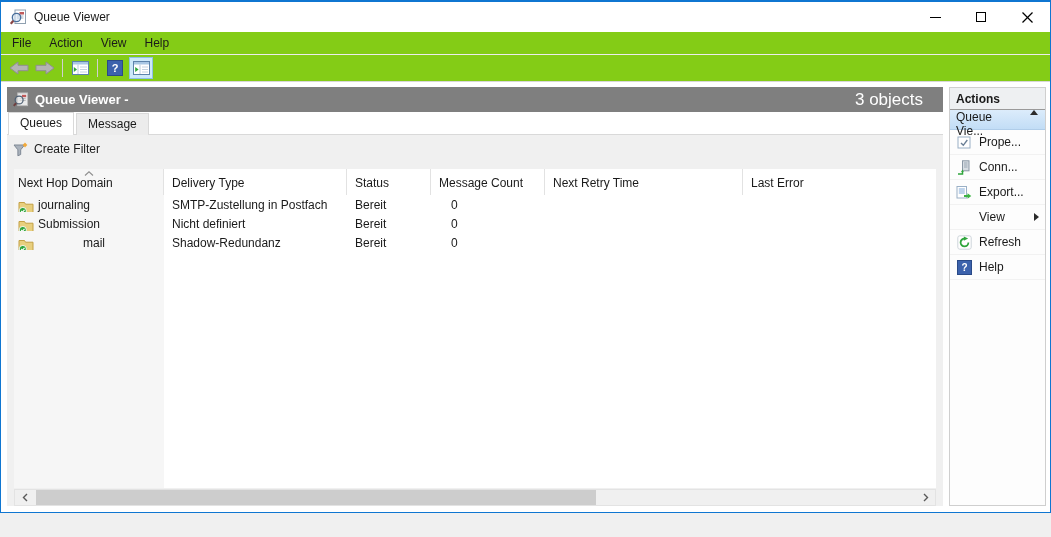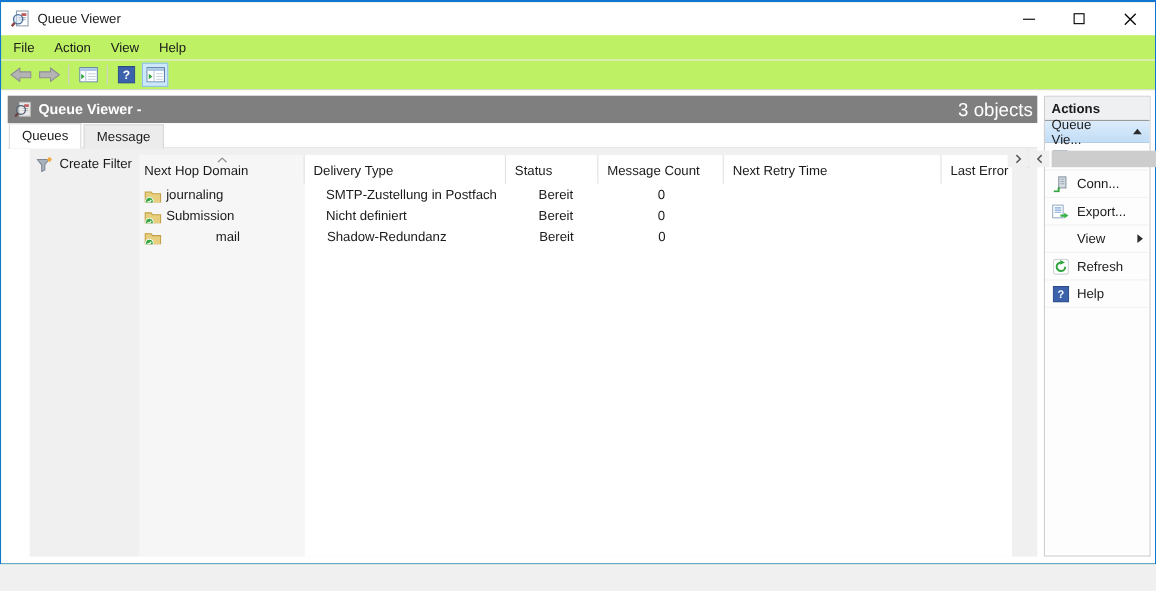--- a/index.html
+++ b/index.html
@@ -1,20 +1,20 @@
 <!DOCTYPE html>
 <html><head>
 <meta charset="utf-8">
 <style>
   * { box-sizing: border-box; margin: 0; padding: 0; cursor: default; }
   html, body { width: 1051px; height: 537px; overflow: hidden; }
   body { font-family: "Liberation Sans", sans-serif; font-size: 12px; color: #1a1a1a; background: #f0f0f0; }
 
   
-  .window { position: absolute; left: 0; top: 0; width: 1051px; height: 513px; background: #bef264;
+  .window { position: absolute; left: 0; top: 0; width: 1051px; height: 513px; background: #84cc16;
             border: 1px solid #0f76d1; border-top: 2px solid #0f76d1; display: flex; flex-direction: column; }
 
   
   .titlebar { height: 30px; display: flex; align-items: center; padding-left: 9px; background: #ffffff; flex: 0 0 auto; }
   .titlebar .app-title { margin-left: 7px; flex: 1; }
   .win-controls { display: flex; height: 100%; }
   .win-btn { width: 46px; height: 100%; display: flex; align-items: center; justify-content: center; }
   .glyph-min { width: 11px; height: 1px; background: #000; display: block; }
   .glyph-max { width: 10px; height: 10px; border: 1px solid #000; display: block; }
 
@@ -25,62 +25,62 @@
   
   .toolbar { height: 27px; display: flex; align-items: center; padding-left: 5px; border-bottom: 1px solid #d7d7d7; flex: 0 0 auto; }
   .tb-btn { height: 22px; min-width: 24px; display: flex; align-items: center; justify-content: center; margin: 0 1px; border: 1px solid transparent; }
   .tb-btn.selected { background: #cde8fa; border: 1px solid #8fc0e6; }
   .tb-sep { width: 1px; height: 18px; background: #d0d0d0; margin: 0 4px; }
 
   
   .workspace { flex: 1; display: flex; padding: 5px 4px 6px 6px; gap: 6px; background: #fff; min-height: 0; }
   .main-panel { flex: 1; display: flex; flex-direction: column; min-width: 0; }
 
-  .mp-header { height: 25px; background: #7f7f7f; color: #ffffff; display: flex; align-items: center; padding: 0 4px 0 6px; flex: 0 0 auto; }
+  .mp-header { height: 25px; background: #7f7f7f; color: #ffffff; display: flex; align-items: center; padding: 0 20px 0 6px; flex: 0 0 auto; }
   .mp-header .mp-title { font-weight: bold; font-size: 13px; margin-left: 6px; flex: 1; }
   .mp-header .mp-count { font-size: 17px; }
 
   .tabstrip { height: 23px; display: flex; align-items: flex-end; padding-left: 1px; border-bottom: 1px solid #d9d9d9; flex: 0 0 auto; background: #fff; }
   .tab { padding: 3px 11px 4px 11px; border: 1px solid #d9d9d9; border-bottom: none; background: #ececec; margin-right: 2px; position: relative; top: 1px; }
   .tab.active { background: #ffffff; padding-bottom: 5px; z-index: 2; }
 
-  .content { flex: 1; background: #f0f0f0; display: flex; flex-direction: row; min-height: 0; margin-left: 20px; }
+  .content { flex: 1; background: #f0f0f0; display: flex; flex-direction: column; min-height: 0; }
   .filter-row { height: 28px; display: flex; align-items: center; gap: 6px; padding-left: 6px; flex: 0 0 auto; }
 
   .list-area { flex: 1; margin: 6px 7px 0 7px; background: #ffffff; position: relative; min-height: 0; overflow: hidden; }
   .sorted-col-shade { position: absolute; left: 0; top: 0; width: 150px; height: 100%; background: #f6f6f6; }
   .thead { position: relative; display: flex; height: 26px; align-items: flex-end; }
   .th { padding: 0 0 5px 8px; border-right: 1px solid #e2e2e2; height: 100%; display: flex; align-items: flex-end; position: relative; }
   .th.c0 { width: 150px; padding-left: 4px; }
   .th.c1 { width: 183px; text-align: center; } .th.c2 { width: 84px; } .th.c3 { width: 114px; } .th.c4 { width: 198px; }
   .th.c5 { flex: 1; border-right: none; align-items: flex-end; }
   .sort-caret { position: absolute; top: 2px; left: 70px; }
 
-  .trow { display: flex; height: 19px; align-items: center; position: relative; gap: 14px; }
+  .trow { display: flex; height: 19px; align-items: center; position: relative; }
   .td { padding-left: 8px; overflow: hidden; white-space: nowrap; }
   .td.c0 { width: 150px; padding-left: 24px; position: relative; }
   .td.c0.indent { padding-left: 69px; }
   .td.c1 { width: 183px; } .td.c2 { width: 84px; } .td.c3 { width: 114px; padding-left: 20px; } .td.c4 { width: 198px; } .td.c5 { flex: 1; }
   .row-icon { position: absolute; left: 4px; top: 2px; }
 
   
   .hscroll { height: 17px; margin: 1px 7px 0 7px; background: #f0f0f0; position: relative; flex: 0 0 auto; border: 1px solid #e3e3e3; }
   .hs-btn { position: absolute; top: 0; width: 19px; height: 15px; display: flex; align-items: center; justify-content: center; background: #f0f0f0; }
   .hs-left { left: 0; } .hs-right { right: 0; }
   .hs-thumb { position: absolute; left: 21px; top: 0; width: 560px; height: 15px; background: #cdcdcd; }
 
   
   .pagination { height: 33px; margin-top: 2px; border-top: 1px solid #d9d9d9; display: flex; align-items: center; justify-content: flex-end; gap: 9px; padding-right: 14px; flex: 0 0 auto; }
   .page-input { width: 50px; height: 20px; border: 1px solid #848484; font: 12px "Liberation Sans", sans-serif; padding: 1px 4px; background: #fff; }
   .nav-group { display: flex; align-items: center; gap: 10px; margin-left: 5px; }
 
   
   .actions-panel { width: 97px; background: #fdfdfd; border: 1px solid #cfcfcf; display: flex; flex-direction: column; flex: 0 0 auto; }
   .ap-title { height: 22px; background: #eef0f2; border-bottom: 1px solid #9a9a9a; font-weight: bold; display: flex; align-items: center; padding-left: 6px; }
-  .ap-group { height: 20px; background: linear-gradient(#dcecfb, #c2ddf6); border-bottom: 1px solid #b0cde9; display: flex; align-items: center; padding: 0 7px 0 6px; gap: 14px; }
+  .ap-group { height: 20px; background: linear-gradient(#dcecfb, #c2ddf6); border-bottom: 1px solid #b0cde9; display: flex; align-items: flex-start; padding: 0 7px 0 6px; gap: 14px; }
   .ap-group .ap-group-label { flex: 1; }
   .tri-up { width: 0; height: 0; border-left: 4px solid transparent; border-right: 4px solid transparent; border-bottom: 5px solid #2b2b2b; }
   .tri-right { width: 0; height: 0; border-top: 4px solid transparent; border-bottom: 4px solid transparent; border-left: 5px solid #2b2b2b; }
   .ap-item { height: 25px; display: flex; align-items: center; gap: 6px; padding: 0 6px 0 5px; border-bottom: 1px solid #f2f2f2; }
   .ap-ico { width: 18px; display: flex; justify-content: center; flex: 0 0 auto; }
   .ap-label { flex: 1; white-space: nowrap; overflow: hidden; }
 
   .desktop-strip { position: absolute; left: 0; top: 513px; width: 1051px; height: 24px; background: #f0f0f0; }
   svg { display: block; }
 </style>

